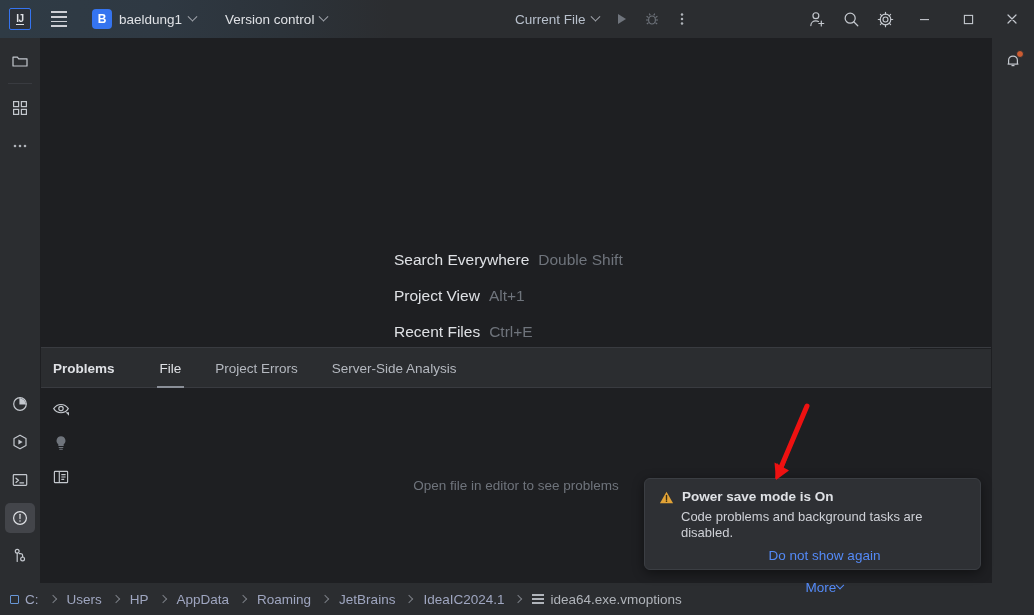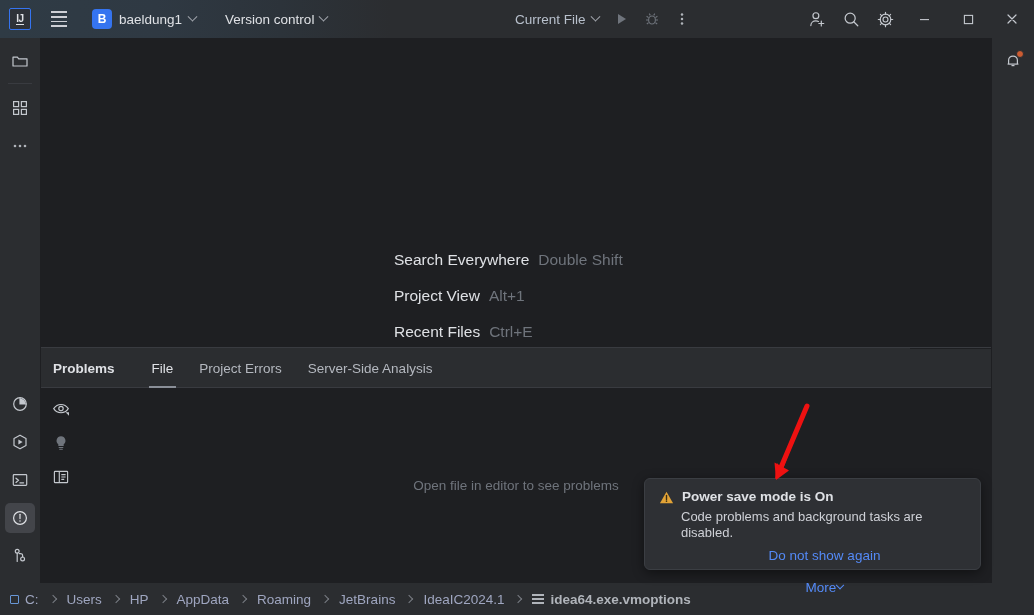--- a/index.html
+++ b/index.html
@@ -137,21 +137,21 @@
   .hint-label { color: #dfe1e5; font-size: 15.5px; margin-top: 43px; }
   .hint-key { color: #6f747c; font-size: 15.5px; margin-left: 9px; }
 
   
   .problems {
     position: absolute; left: 41px; top: 349px; width: 950px; height: 234px;
     background: #1e1f22;
   }
   .prob-tabs {
     position: relative; height: 39px; display: flex; align-items: center;
-    padding-left: 12px; gap: 0px;
+    padding-left: 12px; gap: 8px;
     background: #2b2d30;
     border-bottom: 1px solid #393b40;
   }
   .prob-tab {
     position: relative; height: 39px; display: flex; align-items: center;
     padding: 0 13px; font-size: 13.5px; color: #b4b8bf; cursor: pointer; white-space: nowrap;
   }
   .prob-tab.title { color: #dfe1e5; font-weight: bold; padding-left: 0; padding-right: 24px; }
   .prob-tab.sel { color: #dfe1e5; }
   .prob-tab.sel::after {
@@ -207,21 +207,21 @@
   .arrow-anno { position: absolute; left: 755px; top: 400px; z-index: 25; pointer-events: none; }
 
   
   .statusbar {
     position: absolute; left: 0; top: 583px; width: 1034px; height: 32px;
     background: #2b2d30;
     display: flex; align-items: center; padding-left: 10px;
   }
   .crumb { display: flex; align-items: center; height: 32px; }
   .crumb-text { color: #9fa6c0; font-size: 13.5px; cursor: pointer; }
-  .crumb-text.last { color: #b0b4ba; font-weight: bold; }
+  .crumb-text.last { color: #b0b4ba; }
   .crumb-sep {
     display: inline-block; width: 6px; height: 6px; margin: 0 11px;
     border-right: 1.4px solid #7a7e85; border-top: 1.4px solid #7a7e85;
     transform: rotate(45deg);
   }
   .crumb-icon { margin-right: 6px; display: flex; align-items: center; }
   .sq-blue { width: 9px; height: 9px; border: 1.6px solid #6897d6; border-radius: 1px; }
   .lines-ic { display: flex; flex-direction: column; gap: 2.5px; }
   .lines-ic i { width: 12px; height: 1.4px; background: #b0b4ba; display: block; }
 </style>

